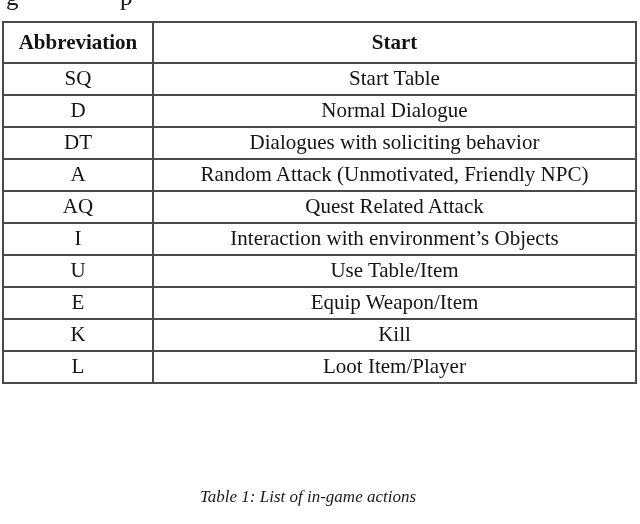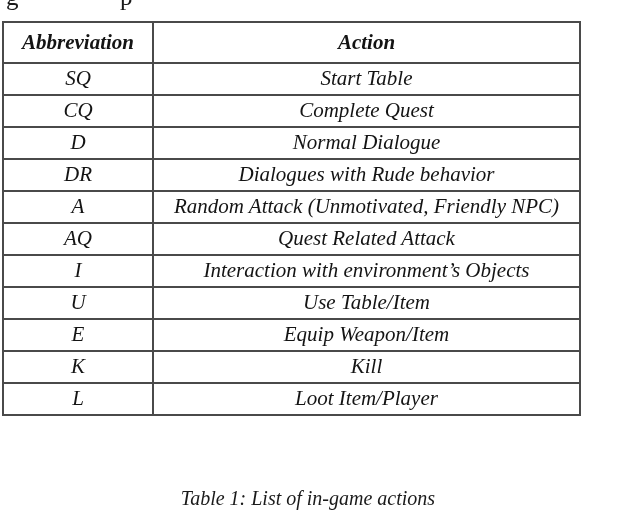--- a/index.html
+++ b/index.html
@@ -31,24 +31,23 @@
     font-size: 25px;
     color: #1a1a1a;
   }
   .top-frag .frag-g { left: 6px; }
   .top-frag .frag-p { left: 120px; }
 
   table.actions {
     position: absolute;
     left: 2px;
     top: 21px;
-    width: 579px;
+    width: 635px;
     border-collapse: collapse;
     table-layout: fixed;
-    font-style: italic;
   }
   table.actions col.abbr-col { width: 150px; }
   table.actions th,
   table.actions td {
     border: 2px solid #4a4a4a;
     text-align: center;
     vertical-align: middle;
     padding: 0;
     font-size: 21px;
     line-height: 1.1;
@@ -60,21 +59,21 @@
   table.actions tbody tr { height: 32px; margin-left: 8px; }
   table.actions th { font-weight: bold; }
 
   .caption {
     position: absolute;
     left: 0;
     top: 487px;
     width: 616px;
     text-align: center;
     font-style: italic;
-    font-size: 20px;
+    font-size: 17px;
     color: #1a1a1a;
   }
 </style>
 </head>
 <body>
 
 <div class="page">
 
   <div class="top-frag">
     <span class="frag frag-g">g</span>
@@ -82,39 +81,35 @@
   </div>
 
   <table class="actions">
     <colgroup>
       <col class="abbr-col">
       <col>
     </colgroup>
     <thead>
       <tr>
         <th>Abbreviation</th>
-        <th>Action</th>
+        <th>Start</th>
       </tr>
     </thead>
     <tbody>
       <tr>
         <td>SQ</td>
         <td>Start Table</td>
       </tr>
       <tr>
-        <td>CQ</td>
-        <td>Complete Quest</td>
-      </tr>
-      <tr>
         <td>D</td>
         <td>Normal Dialogue</td>
       </tr>
       <tr>
-        <td>DR</td>
-        <td>Dialogues with Rude behavior</td>
+        <td>DT</td>
+        <td>Dialogues with soliciting behavior</td>
       </tr>
       <tr>
         <td>A</td>
         <td>Random Attack (Unmotivated, Friendly NPC)</td>
       </tr>
       <tr>
         <td>AQ</td>
         <td>Quest Related Attack</td>
       </tr>
       <tr>

